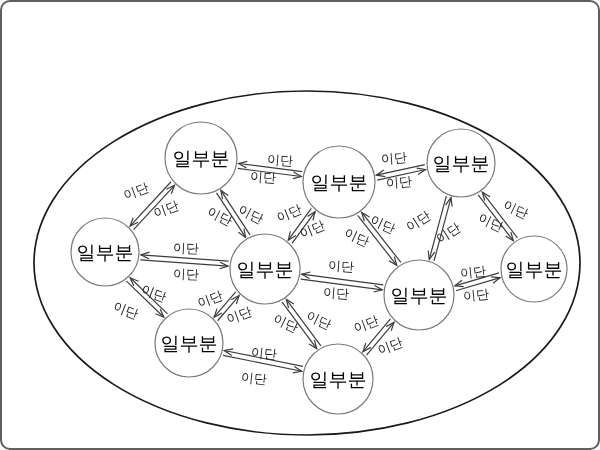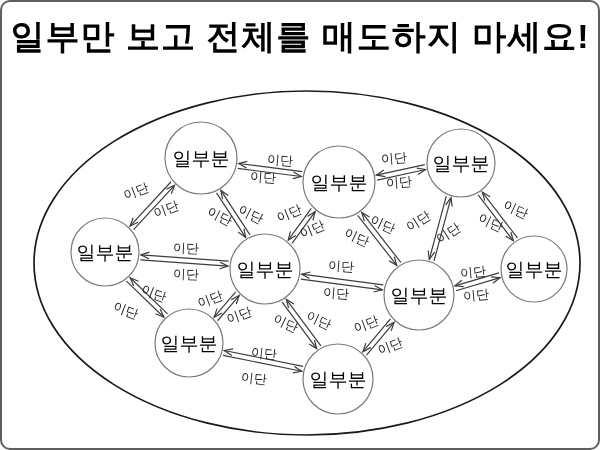--- a/index.html
+++ b/index.html
@@ -23,21 +23,20 @@
     color:#000;
     white-space:nowrap;
   }
   svg.diagram{position:absolute;top:0;left:0;}
   text{font-family:"Liberation Sans", sans-serif;}
 </style>
 </head>
 <body>
 
 <div class="slide">
-  <div class="title">일부만 보고 전체를 매도하지 마세요!</div>
   <svg class="diagram" width="600" height="450" viewBox="0 0 600 450">
       <ellipse cx="305" cy="261" rx="273" ry="172" fill="none" stroke="#1a1a1a" stroke-width="1.7"></ellipse>
       <line x1="235.75268198414264" y1="166.45181165982612" x2="299.39061214210113" y2="174.47424711427226" stroke="#3c3c3c" stroke-width="1.2"></line>
       <path d="M 290.7 176.7 L 299.39061214210113 174.47424711427226 L 291.5 170.1" fill="none" stroke="#3c3c3c" stroke-width="1.2"></path>
       <line x1="300.2473180158574" y1="169.54818834017388" x2="236.60938785789887" y2="161.52575288572774" stroke="#3c3c3c" stroke-width="1.2"></line>
       <path d="M 245.3 159.3 L 236.60938785789887 161.52575288572774 L 244.5 165.9" fill="none" stroke="#3c3c3c" stroke-width="1.2"></path>
       <text transform="translate(278,158) rotate(4.4)" text-anchor="middle" dy="0.35em" font-size="13" fill="#1f1f1f">이단</text>
       <text transform="translate(261,175) rotate(4.4)" text-anchor="middle" dy="0.35em" font-size="13" fill="#1f1f1f">이단</text>
       <line x1="375.1629174068875" y1="178.10481267546442" x2="423.5826744863499" y2="167.5278674511781" stroke="#3c3c3c" stroke-width="1.2"></line>
       <path d="M 416.1 172.6 L 423.5826744863499 167.5278674511781 L 414.7 166.1" fill="none" stroke="#3c3c3c" stroke-width="1.2"></path>

